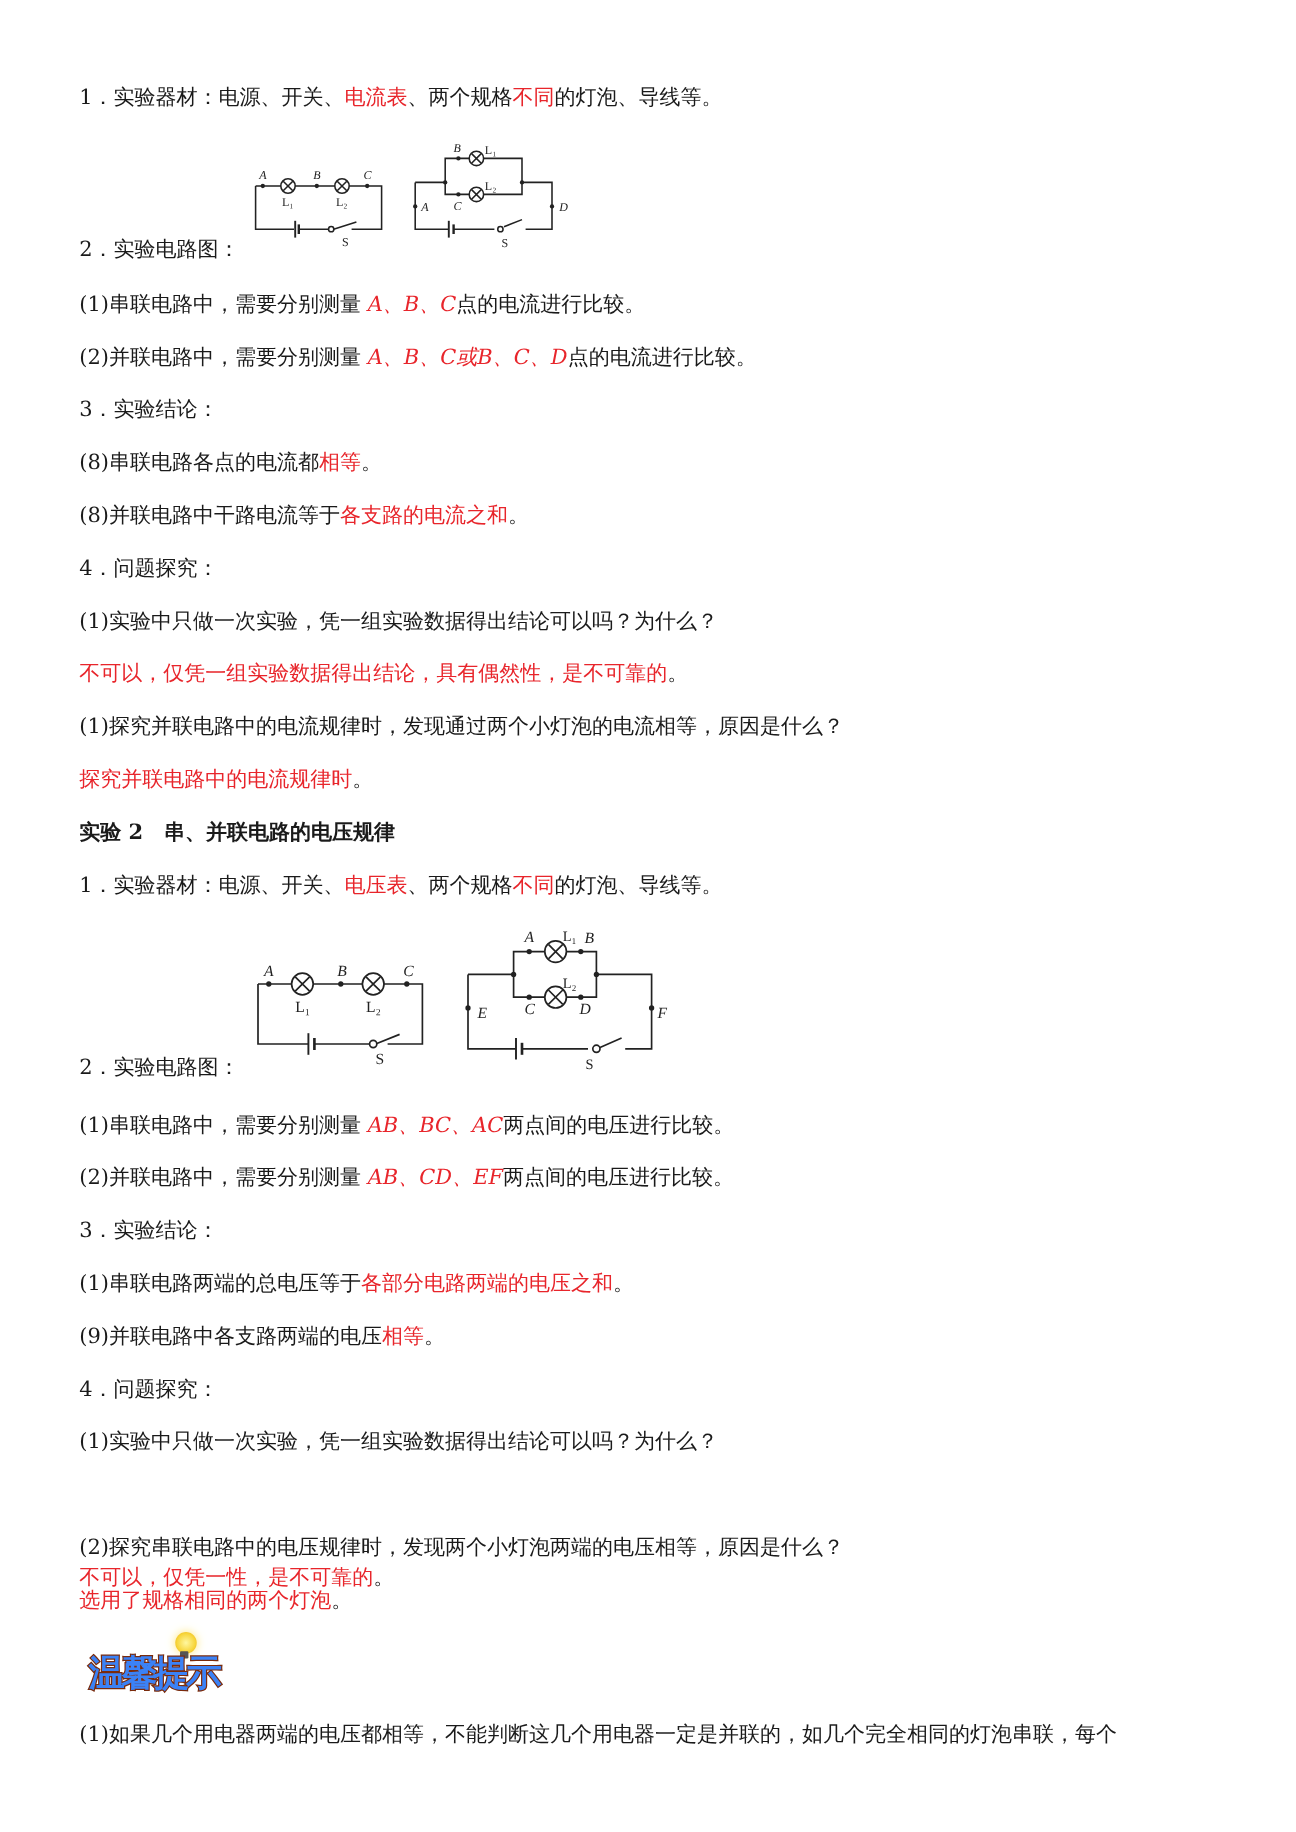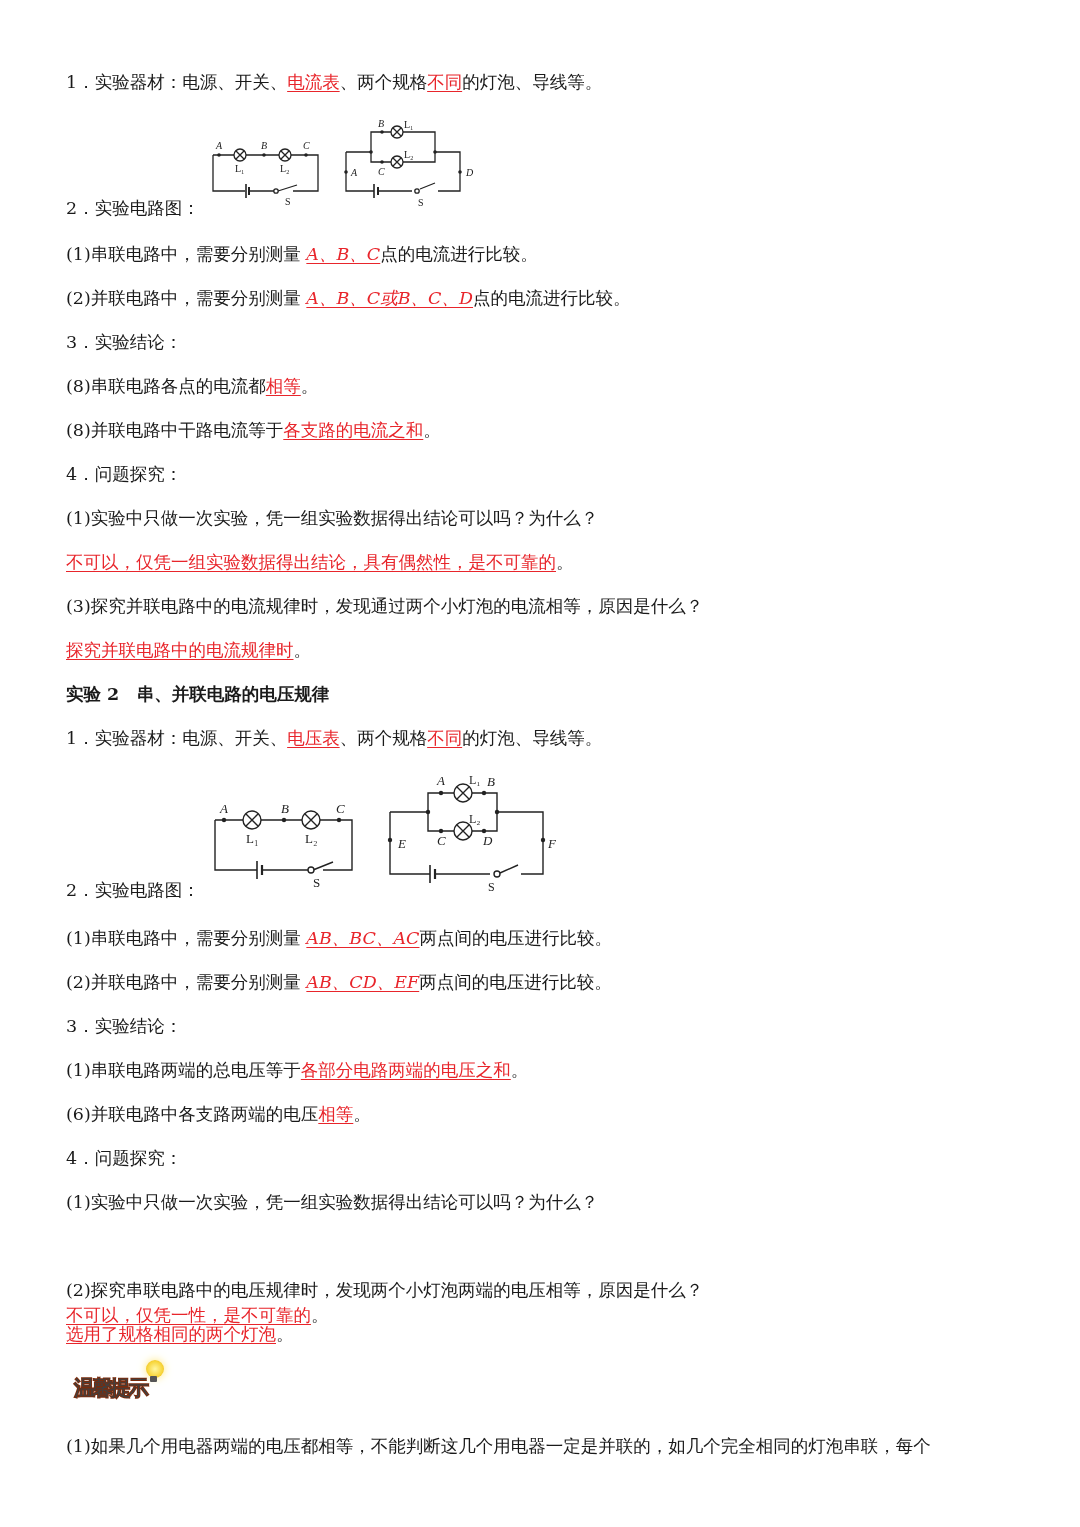--- a/index.html
+++ b/index.html
@@ -1,25 +1,25 @@
 <!DOCTYPE html>
 <html><head>
 <meta charset="utf-8">
 <style>
   html, body { margin: 0; padding: 0; background: #ffffff; }
   body { width: 1080px; height: 1527px; position: relative; overflow: hidden;
          font-family: "DejaVu Serif", "Liberation Serif", serif; color: #1a1a1a; }
   .line { position: absolute; left: 66px; font-size: 17.5px; line-height: 24px; white-space: nowrap; }
-  .ans { color: #e8252b; text-decoration: underline; text-decoration-color: #e8252b; text-underline-offset: 3px; margin-top: 42px; }
+  .ans { color: #e8252b; text-decoration-color: #e8252b; text-underline-offset: 3px; margin-top: 42px; }
   .ans.it { font-style: italic; text-align: center; }
   .bold { font-weight: bold; }
   svg text { font-family: "Liberation Serif", "DejaVu Serif", serif; }
   .diagram { position: absolute; }
   .tip-badge { position: absolute; left: 68px; top: 1360px; width: 120px; height: 55px; }
-  .tip-text { position: absolute; left: 6px; top: 14px; font-size: 21px; font-weight: normal; color: #404040;
+  .tip-text { position: absolute; left: 6px; top: 14px; font-size: 30px; font-weight: bold; color: #3b82f6;
               font-family: "DejaVu Sans", sans-serif; letter-spacing: -3px;
               -webkit-text-stroke: 2px #7a2b0c; paint-order: stroke fill; }
   .bulb { position: absolute; left: 78px; top: 0px; width: 18px; height: 18px; border-radius: 50%;
           background: radial-gradient(circle, #fff7a0 0%, #f7d53a 60%, #e9a400 100%); box-shadow: 0 0 8px #ffe77a; }
   .bulb-base { position: absolute; left: 82px; top: 16px; width: 7px; height: 6px; background: #555; border-radius: 1px; }
 </style>
 </head>
 <body>
 
 <div class="line" style="top:70px">
@@ -100,21 +100,21 @@
   <span>(8)串联电路各点的电流都</span><span class="ans">相等</span><span>。</span>
 </div>
 <div class="line" style="top:418px">
   <span>(8)并联电路中干路电流等于</span><span class="ans">各支路的电流之和</span><span>。</span>
 </div>
 <div class="line" style="top:462px">4．问题探究：</div>
 <div class="line" style="top:506px">(1)实验中只做一次实验，凭一组实验数据得出结论可以吗？为什么？</div>
 <div class="line" style="top:550px">
   <span class="ans">不可以，仅凭一组实验数据得出结论，具有偶然性，是不可靠的</span><span>。</span>
 </div>
-<div class="line" style="top:594px">(3)探究并联电路中的电流规律时，发现通过两个小灯泡的电流相等，原因是什么？</div>
+<div class="line" style="top:594px">(1)探究并联电路中的电流规律时，发现通过两个小灯泡的电流相等，原因是什么？</div>
 <div class="line" style="top:638px">
   <span class="ans">探究并联电路中的电流规律时</span><span>。</span>
 </div>
 
 <div class="line bold" style="top:682px">实验 2　串、并联电路的电压规律</div>
 <div class="line" style="top:726px">
   <span>1．实验器材：电源、开关、</span><span class="ans">电压表</span><span>、两个规格</span><span class="ans">不同</span><span>的灯泡、导线等。</span>
 </div>
 
 <div class="line" style="top:878px">2．实验电路图：</div>
@@ -188,21 +188,21 @@
   <span>(1)串联电路中，需要分别测量 </span><span class="ans it">AB、BC、AC</span><span>两点间的电压进行比较。</span>
 </div>
 <div class="line" style="top:970px">
   <span>(2)并联电路中，需要分别测量 </span><span class="ans it">AB、CD、EF</span><span>两点间的电压进行比较。</span>
 </div>
 <div class="line" style="top:1014px">3．实验结论：</div>
 <div class="line" style="top:1058px">
   <span>(1)串联电路两端的总电压等于</span><span class="ans">各部分电路两端的电压之和</span><span>。</span>
 </div>
 <div class="line" style="top:1102px">
-  <span>(6)并联电路中各支路两端的电压</span><span class="ans">相等</span><span>。</span>
+  <span>(9)并联电路中各支路两端的电压</span><span class="ans">相等</span><span>。</span>
 </div>
 <div class="line" style="top:1146px">4．问题探究：</div>
 <div class="line" style="top:1190px">(1)实验中只做一次实验，凭一组实验数据得出结论可以吗？为什么？</div>
 <div class="line" style="top:1303px">
   <span class="ans">不可以，仅凭一性，是不可靠的</span><span>。</span>
 </div>
 <div class="line" style="top:1278px">(2)探究串联电路中的电压规律时，发现两个小灯泡两端的电压相等，原因是什么？</div>
 <div class="line" style="top:1322px">
   <span class="ans">选用了规格相同的两个灯泡</span><span>。</span>
 </div>

